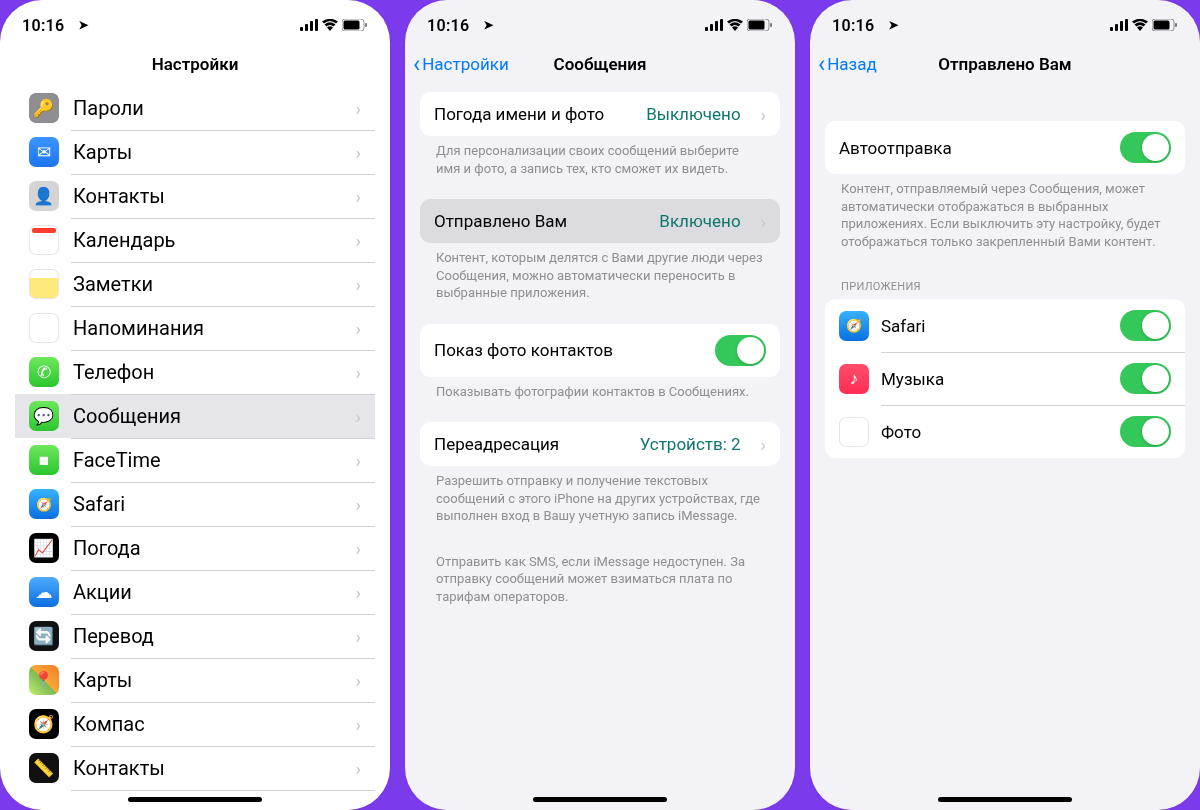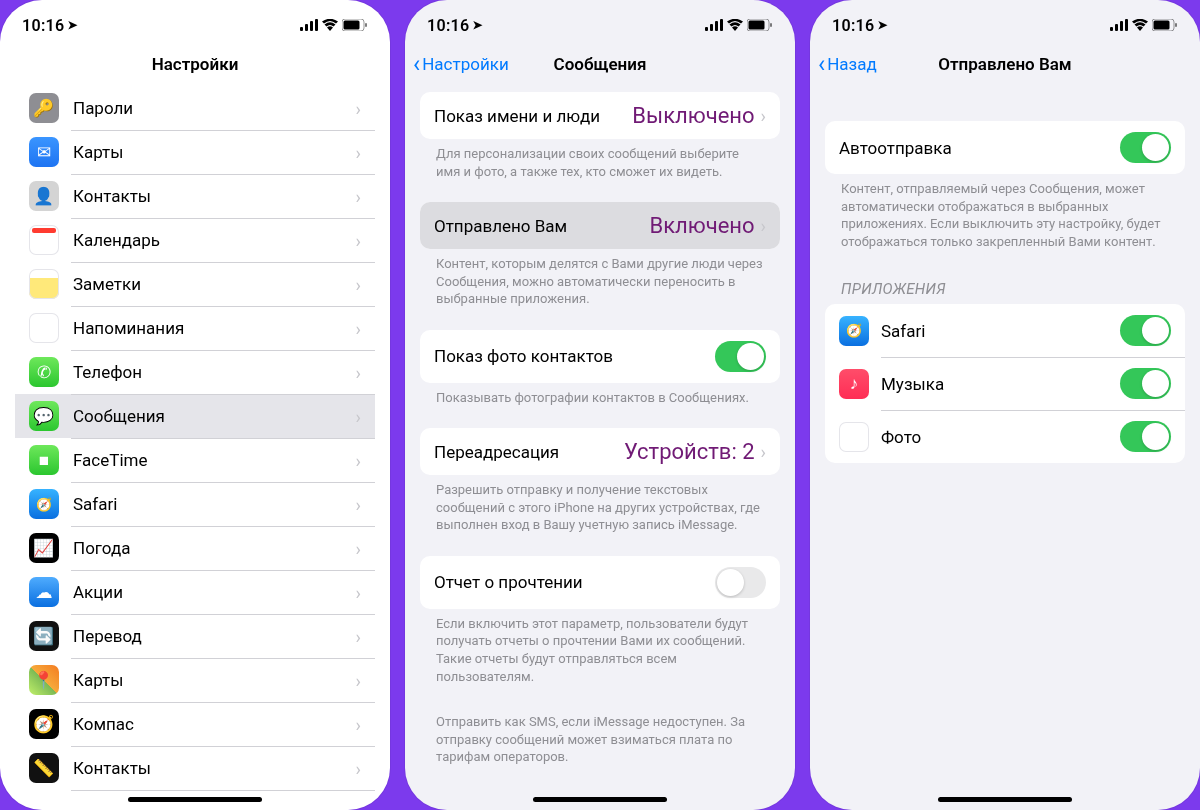--- a/index.html
+++ b/index.html
@@ -1,52 +1,52 @@
 <!DOCTYPE html>
 <html><head>
 <meta charset="utf-8">
 <style>
   * { margin:0; padding:0; box-sizing:border-box; font-family:-apple-system,BlinkMacSystemFont,"Segoe UI",Roboto,Helvetica,Arial,sans-serif; -webkit-font-smoothing:antialiased; }
   body { background:#7c3aed; width:1200px; height:810px; display:flex; gap:15px; padding:0; overflow:hidden; }
   .phone { flex:1; background:#fff; border-radius:42px; overflow:hidden; display:flex; flex-direction:column; box-shadow:0 0 0 1px rgba(0,0,0,.05); height:810px; }
   .phone:nth-child(2),.phone:nth-child(3){ background:#f2f2f7; }
   .status-bar { display:flex; justify-content:space-between; align-items:center; padding:12px 22px 4px; height:42px; font-size:16px; font-weight:600; color:#000; }
-  .status-left { display:flex; align-items:center; gap:3px; }
+  .status-left { display:flex; align-items:center; gap:14px; }
   .status-time { letter-spacing:.3px; }
   .status-right { display:flex; align-items:center; gap:4px; }
   .nav-bar { display:flex; align-items:center; justify-content:center; position:relative; height:44px; padding:0 14px; }
   .nav-back { position:absolute; left:8px; display:flex; align-items:center; color:#007aff; font-size:17px; }
   .nav-back .chev { font-size:24px; margin-right:2px; line-height:1; }
   .nav-title { font-size:17px; font-weight:600; color:#000; }
   .scroll { flex:1; overflow-y:auto; overflow-x:hidden; }
   .scroll::-webkit-scrollbar{display:none;}
 
   
   .list1 { padding:0 15px; margin-top:0; }
   .group1 { background:#fff; border-radius:10px; overflow:hidden; }
   .row { display:flex; align-items:center; padding:7px 14px 7px 14px; min-height:44px; background:#fff; position:relative; cursor:pointer; }
   .row.selected { background:#e5e5ea; }
   .row + .row::before { content:""; position:absolute; top:0; left:56px; right:0; height:.5px; background:#d1d1d6; }
   .icon { width:30px; height:30px; border-radius:7px; flex-shrink:0; margin-right:14px; display:flex; align-items:center; justify-content:center; font-size:17px; color:#fff; }
-  .label { flex:1; font-size:17px; color:#000; }
+  .label { flex:1; font-size:20px; color:#000; }
   .chev-r { color:#c7c7cc; font-size:18px; font-weight:400; }
 
   
   .section { margin:0 15px; }
   .section + .section { margin-top:22px; }
   .group { background:#fff; border-radius:10px; overflow:hidden; }
   .cell { display:flex; align-items:center; padding:11px 14px; min-height:44px; position:relative; cursor:pointer; }
   .cell + .cell::before { content:""; position:absolute; top:0; left:14px; right:0; height:.5px; background:#d1d1d6; }
   .cell.with-icon + .cell::before { left:56px; }
   .cell .icon { margin-right:12px; }
   .cell-label { flex:1; font-size:17px; color:#000; }
-  .cell-val { font-size:22px; color:#701a75; margin-right:6px; }
+  .cell-val { font-size:17px; color:#0f766e; margin-right:20px; }
   .cell.hl { background:#dcdce0; }
   .footer { font-size:13px; color:#8e8e93; padding:6px 16px 0; line-height:1.35; }
-  .header-txt { font-size:15px; color:#8e8e93; padding:0 16px 6px; letter-spacing:.3px; text-transform:uppercase;font-style:italic; }
+  .header-txt { font-size:11px; color:#8e8e93; padding:0 16px 6px; letter-spacing:.3px; text-transform:uppercase; }
 
   
   .toggle { width:51px; height:31px; border-radius:16px; background:#e9e9ea; position:relative; flex-shrink:0; }
   .toggle.on { background:#34c759; }
   .toggle .knob { position:absolute; top:2px; left:2px; width:27px; height:27px; border-radius:50%; background:#fff; box-shadow:0 1px 3px rgba(0,0,0,.2); transition:left .15s; }
   .toggle.on .knob { left:22px; }
 
   .home-ind { height:5px; width:134px; background:#000; border-radius:3px; margin:5px auto 8px; flex-shrink:0; }
   .spacer-top { height:6px; }
 
@@ -262,26 +262,26 @@
         <span class="chev">‹</span>
         <span>Настройки</span>
       </div>
     <div class="nav-title">Сообщения</div>
   </div>
   <div class="scroll">
     <div class="spacer-top"></div>
     <div class="section">
       <div class="group">
         <div class="cell">
-          <div class="cell-label">Показ имени и люди</div>
+          <div class="cell-label">Погода имени и фото</div>
           <div class="cell-val">Выключено</div>
           <div class="chev-r">›</div>
         </div>
       </div>
-      <div class="footer">Для персонализации своих сообщений выберите имя и фото, а также тех, кто сможет их видеть.</div>
+      <div class="footer">Для персонализации своих сообщений выберите имя и фото, а запись тех, кто сможет их видеть.</div>
     </div>
 
     <div class="section">
       <div class="group">
         <div class="cell hl">
           <div class="cell-label">Отправлено Вам</div>
           <div class="cell-val">Включено</div>
           <div class="chev-r">›</div>
         </div>
       </div>
@@ -304,31 +304,20 @@
       <div class="group">
         <div class="cell">
           <div class="cell-label">Переадресация</div>
           <div class="cell-val">Устройств: 2</div>
           <div class="chev-r">›</div>
         </div>
       </div>
       <div class="footer">Разрешить отправку и получение текстовых сообщений с этого iPhone на других устройствах, где выполнен вход в Вашу учетную запись iMessage.</div>
     </div>
 
-    <div class="section">
-      <div class="group">
-        <div class="cell">
-          <div class="cell-label">Отчет о прочтении</div>
-          <div class="toggle">
-              <div class="knob"></div>
-            </div>
-        </div>
-      </div>
-      <div class="footer">Если включить этот параметр, пользователи будут получать отчеты о прочтении Вами их сообщений. Такие отчеты будут отправляться всем пользователям.</div>
-    </div>
 
     <div class="section">
       <div class="footer">Отправить как SMS, если iMessage недоступен. За отправку сообщений может взиматься плата по тарифам операторов.</div>
     </div>
 
   </div>
   <div class="home-ind"></div>
 </div>
 
 <div class="phone">

